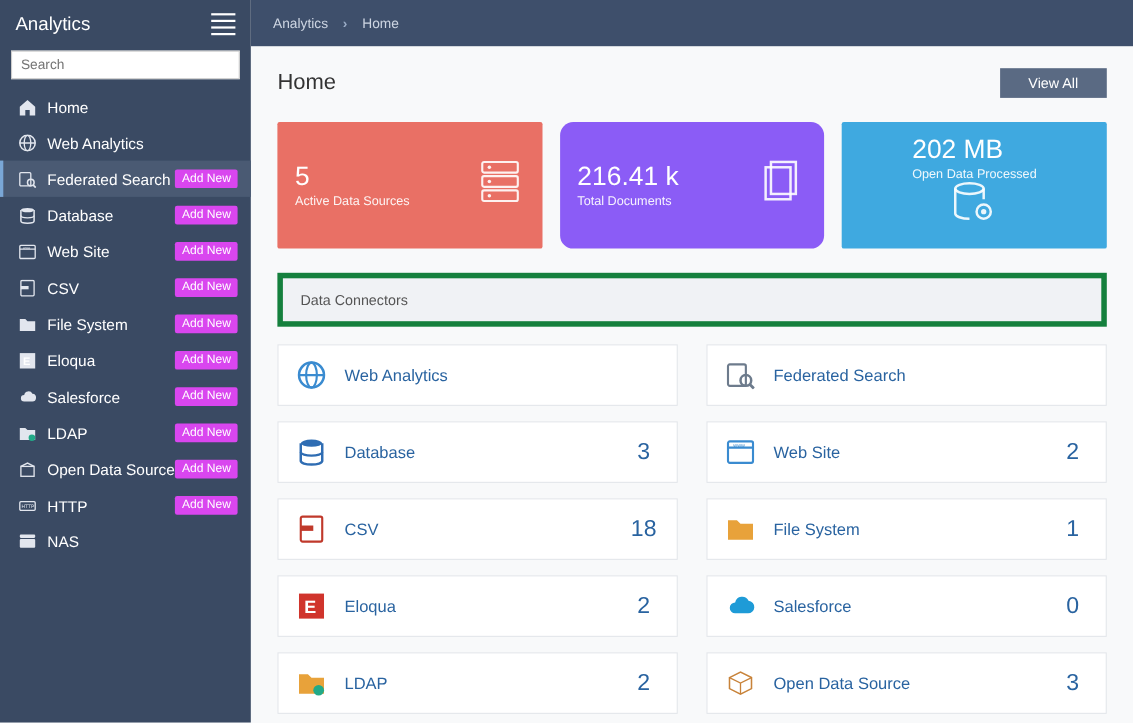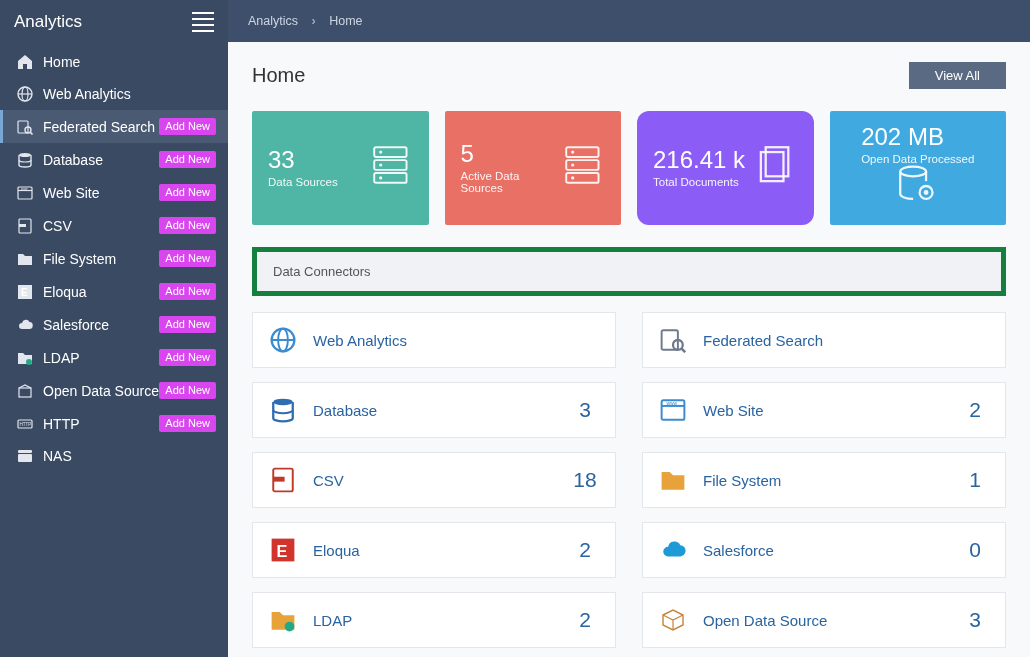--- a/index.html
+++ b/index.html
@@ -114,20 +114,21 @@
 <div class="sidebar">
   <div class="sidebar-header">
     <span>Analytics</span>
     <div class="hamburger">
       <div></div>
         <div></div>
         <div></div>
         <div></div>
     </div>
   </div>
+  <input class="search" placeholder="Search" style="">
   <ul class="nav" id="nav-list">
       <li class="">
     <span class="nav-left">
       <span class="nav-icon">
             <svg viewBox="0 0 16 16" width="16" height="16" style="color:#e2e6ee;fill:#e2e6ee">
               <use href="#i-home"></use>
             </svg>
           </span>
       <span>Home</span>
     </span>
@@ -272,29 +273,20 @@
     <span>Home</span>
   </div>
 
   <div class="content">
     <div class="page-header">
       <div class="page-title">Home</div>
       <button class="viewall">View All</button>
     </div>
 
     <div class="stats" id="stats">
-        <div class="stat teal">
-    <div>
-      <div class="val">33</div>
-      <div class="lbl">Data Sources</div>
-    </div>
-    <div><svg viewBox="0 0 26 26" width="42" height="42" style="color:rgba(255,255,255,0.9);fill:rgba(255,255,255,0.9)">
-              <use href="#i-server"></use>
-            </svg></div>
-        </div>
         <div class="stat red">
     <div>
       <div class="val">5</div>
       <div class="lbl">Active Data Sources</div>
     </div>
     <div><svg viewBox="0 0 26 26" width="42" height="42" style="color:rgba(255,255,255,0.9);fill:rgba(255,255,255,0.9)">
               <use href="#i-server"></use>
             </svg></div>
         </div>
         <div class="stat gold">

